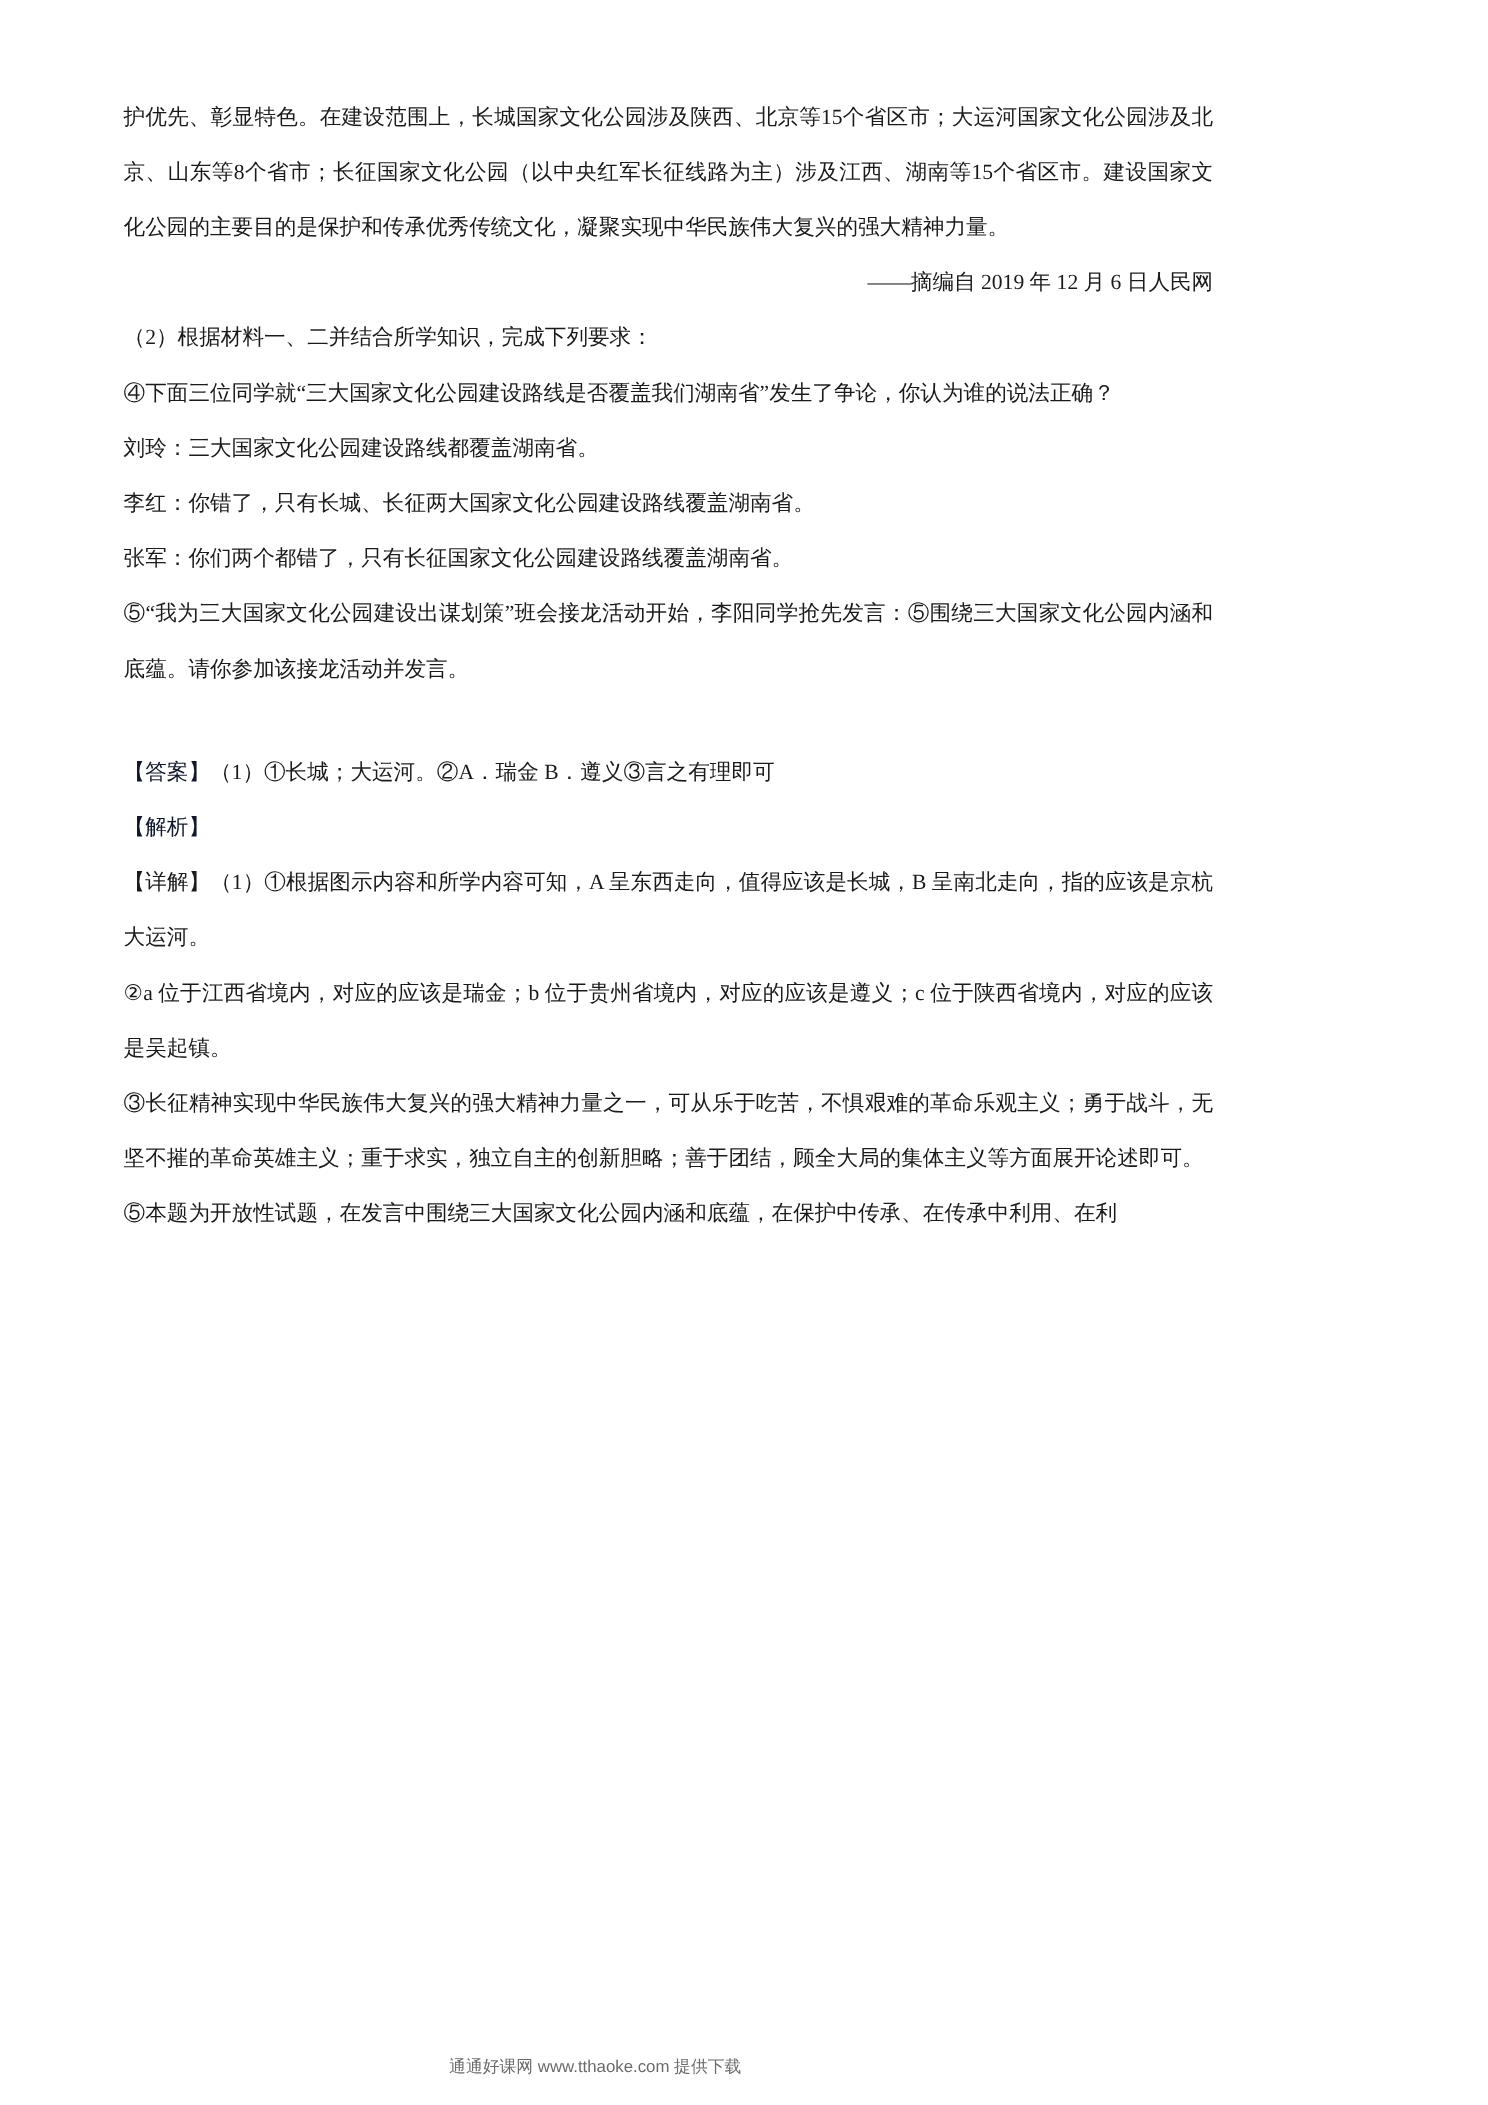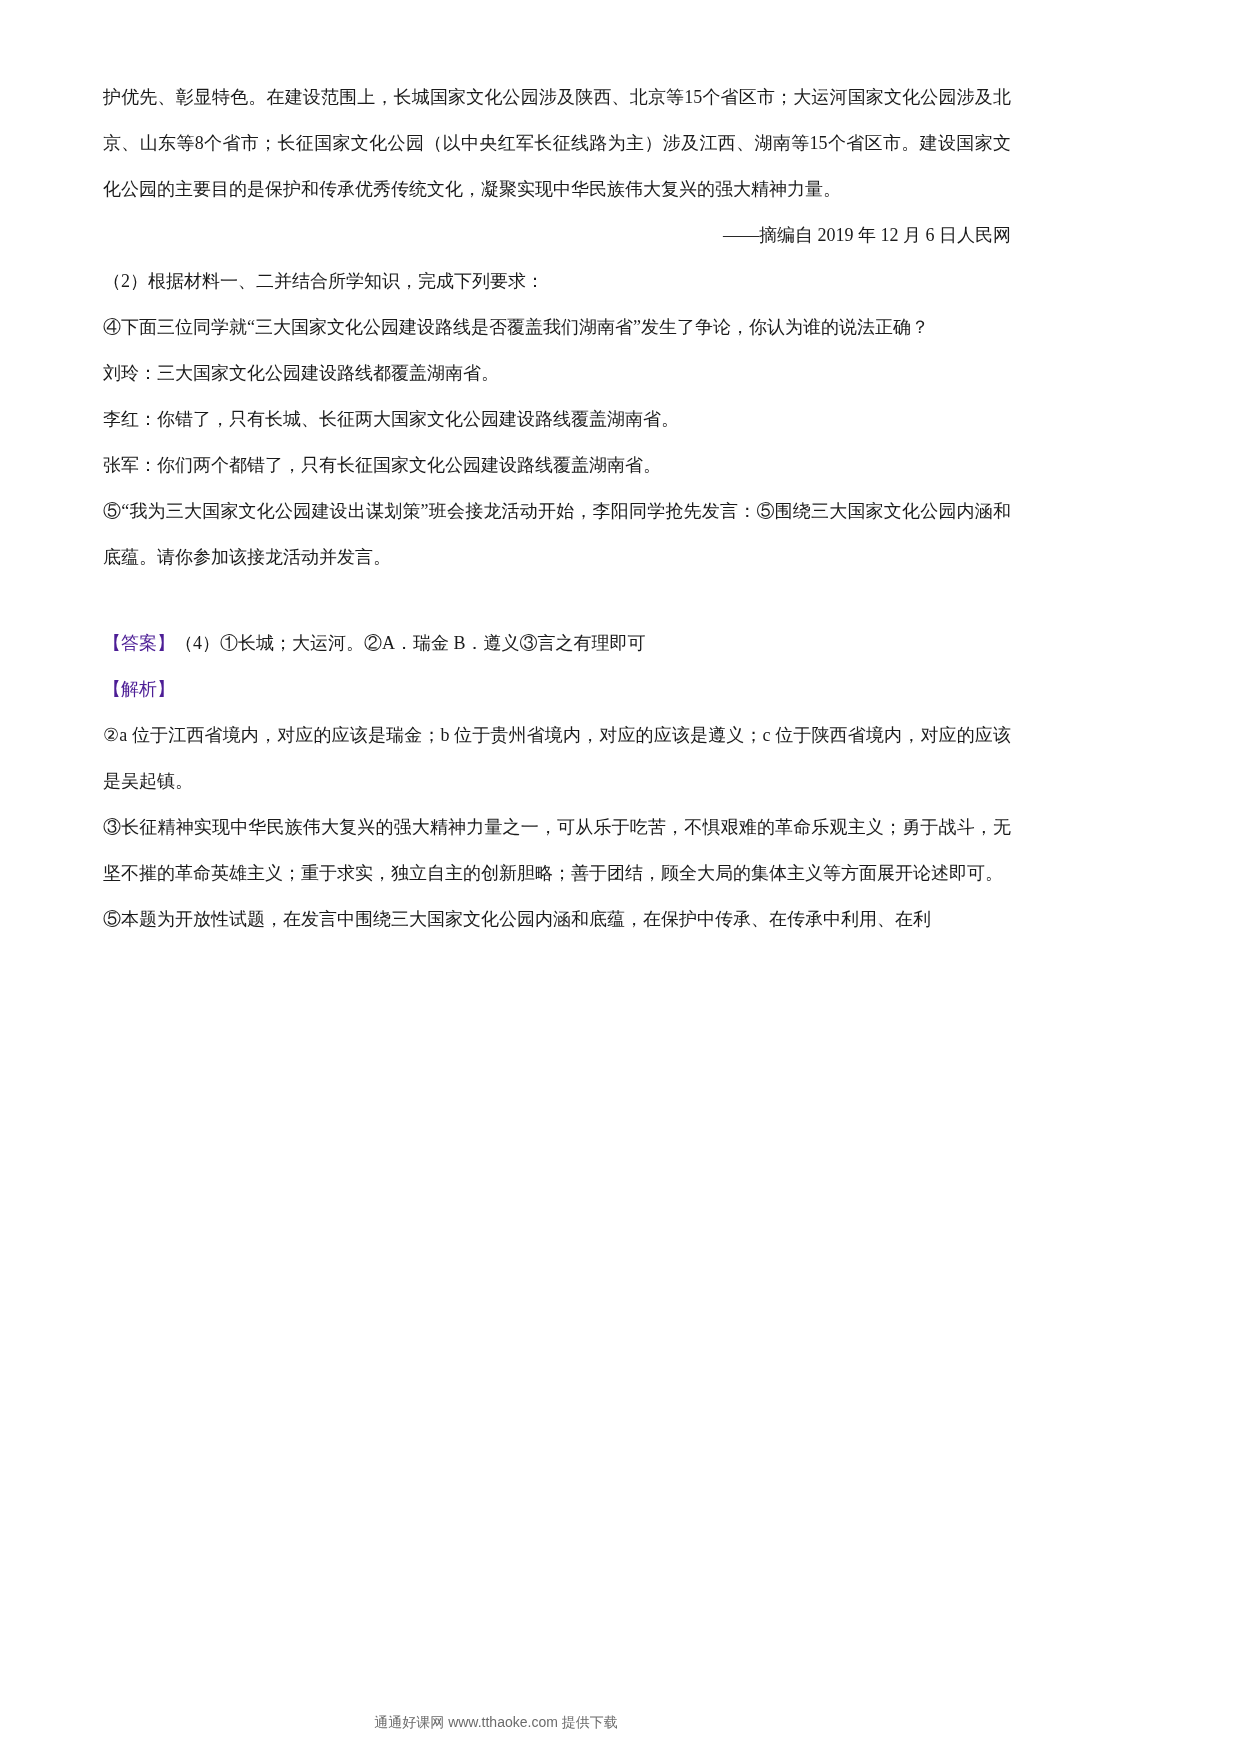--- a/index.html
+++ b/index.html
@@ -34,21 +34,21 @@
     margin: 0;
     text-align: justify;
     text-align-last: left;
     word-break: break-all;
   }
   p.right {
     text-align: right;
     text-align-last: right;
   }
   .accent {
-    color: #4c1d95;
+    color: #0f172a;
   }
   .gap-before {
     margin-top: 40px !important;
   }
   .footer {
     position: absolute;
     left: 0;
     width: 992px;
     bottom: 22px;
     text-align: center;
@@ -72,25 +72,26 @@
     <p>④下面三位同学就“三大国家文化公园建设路线是否覆盖我们湖南省”发生了争论，你认为谁的说法正确？</p>
 
     <p>刘玲：三大国家文化公园建设路线都覆盖湖南省。</p>
 
     <p>李红：你错了，只有长城、长征两大国家文化公园建设路线覆盖湖南省。</p>
 
     <p>张军：你们两个都错了，只有长征国家文化公园建设路线覆盖湖南省。</p>
 
     <p>⑤“我为三大国家文化公园建设出谋划策”班会接龙活动开始，李阳同学抢先发言：⑤围绕三大国家文化公园内涵和底蕴。请你参加该接龙活动并发言。</p>
 
-    <p class="gap-before"><span class="accent">【答案】</span><span>（4）①长城；大运河。②A．瑞金 B．遵义③言之有理即可</span></p>
+    <p class="gap-before"><span class="accent">【答案】</span><span>（1）①长城；大运河。②A．瑞金 B．遵义③言之有理即可</span></p>
 
 
     <p><span class="accent">【解析】</span></p>
 
+    <p><span>【详解】</span><span>（1）①根据图示内容和所学内容可知，A 呈东西走向，值得应该是长城，B 呈南北走向，指的应该是京杭大运河。</span></p>
 
     <p>②a 位于江西省境内，对应的应该是瑞金；b 位于贵州省境内，对应的应该是遵义；c 位于陕西省境内，对应的应该是吴起镇。</p>
 
     <p>③长征精神实现中华民族伟大复兴的强大精神力量之一，可从乐于吃苦，不惧艰难的革命乐观主义；勇于战斗，无坚不摧的革命英雄主义；重于求实，独立自主的创新胆略；善于团结，顾全大局的集体主义等方面展开论述即可。</p>
 
 
     <p>⑤本题为开放性试题，在发言中围绕三大国家文化公园内涵和底蕴，在保护中传承、在传承中利用、在利</p>
 
   </div>
 

